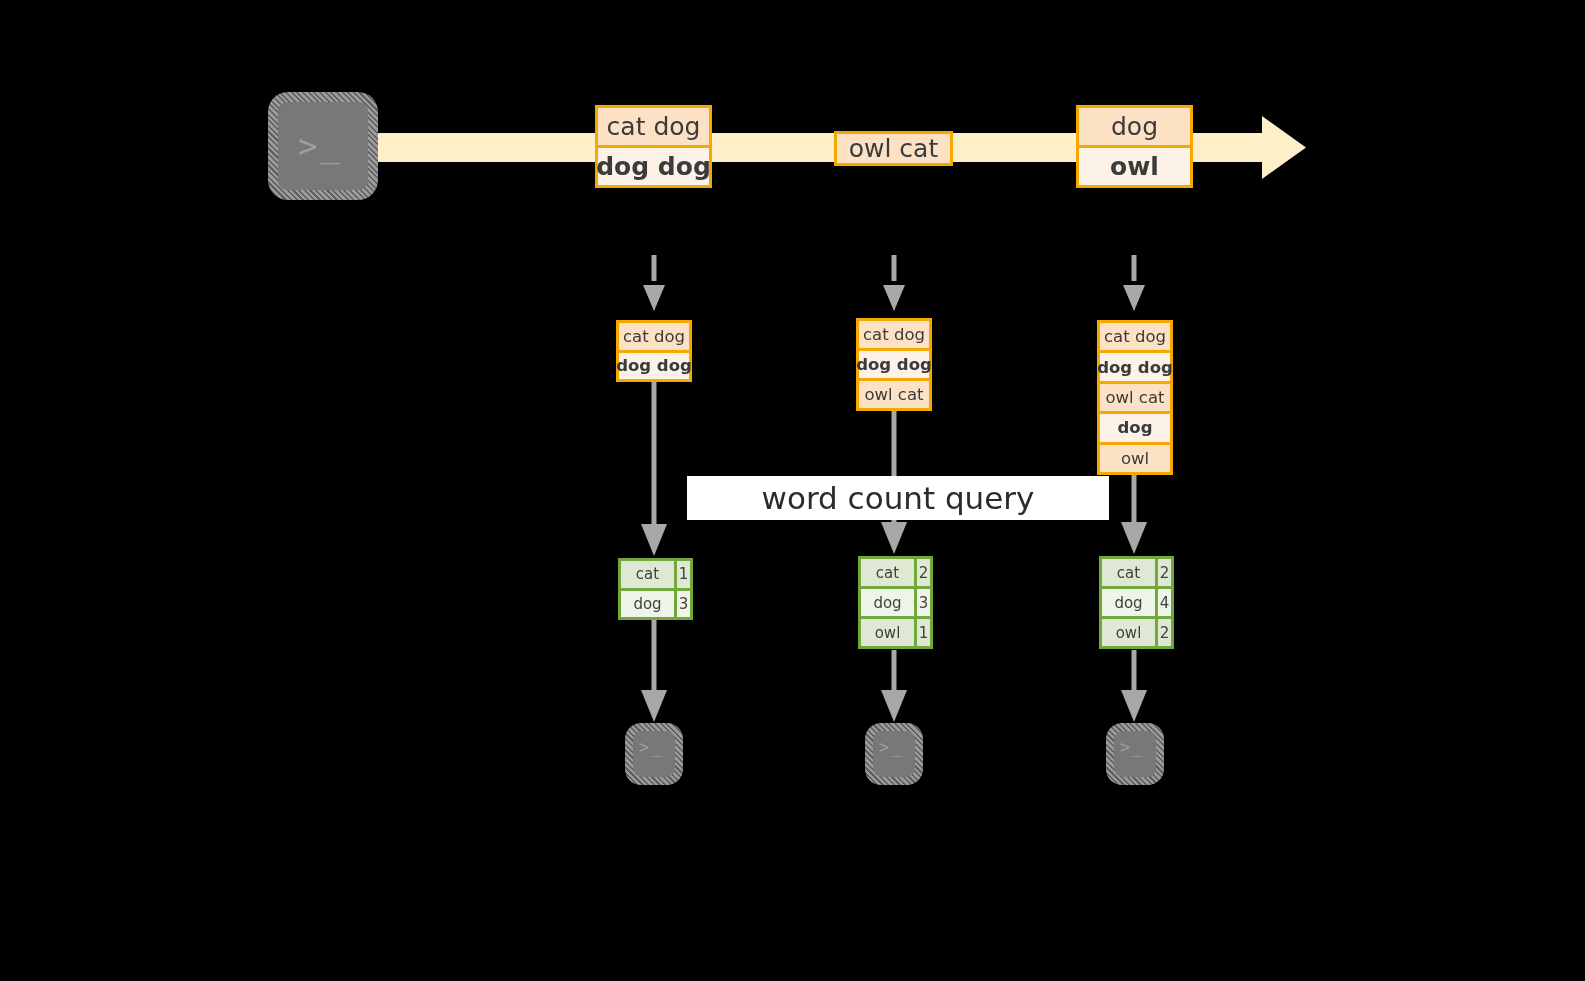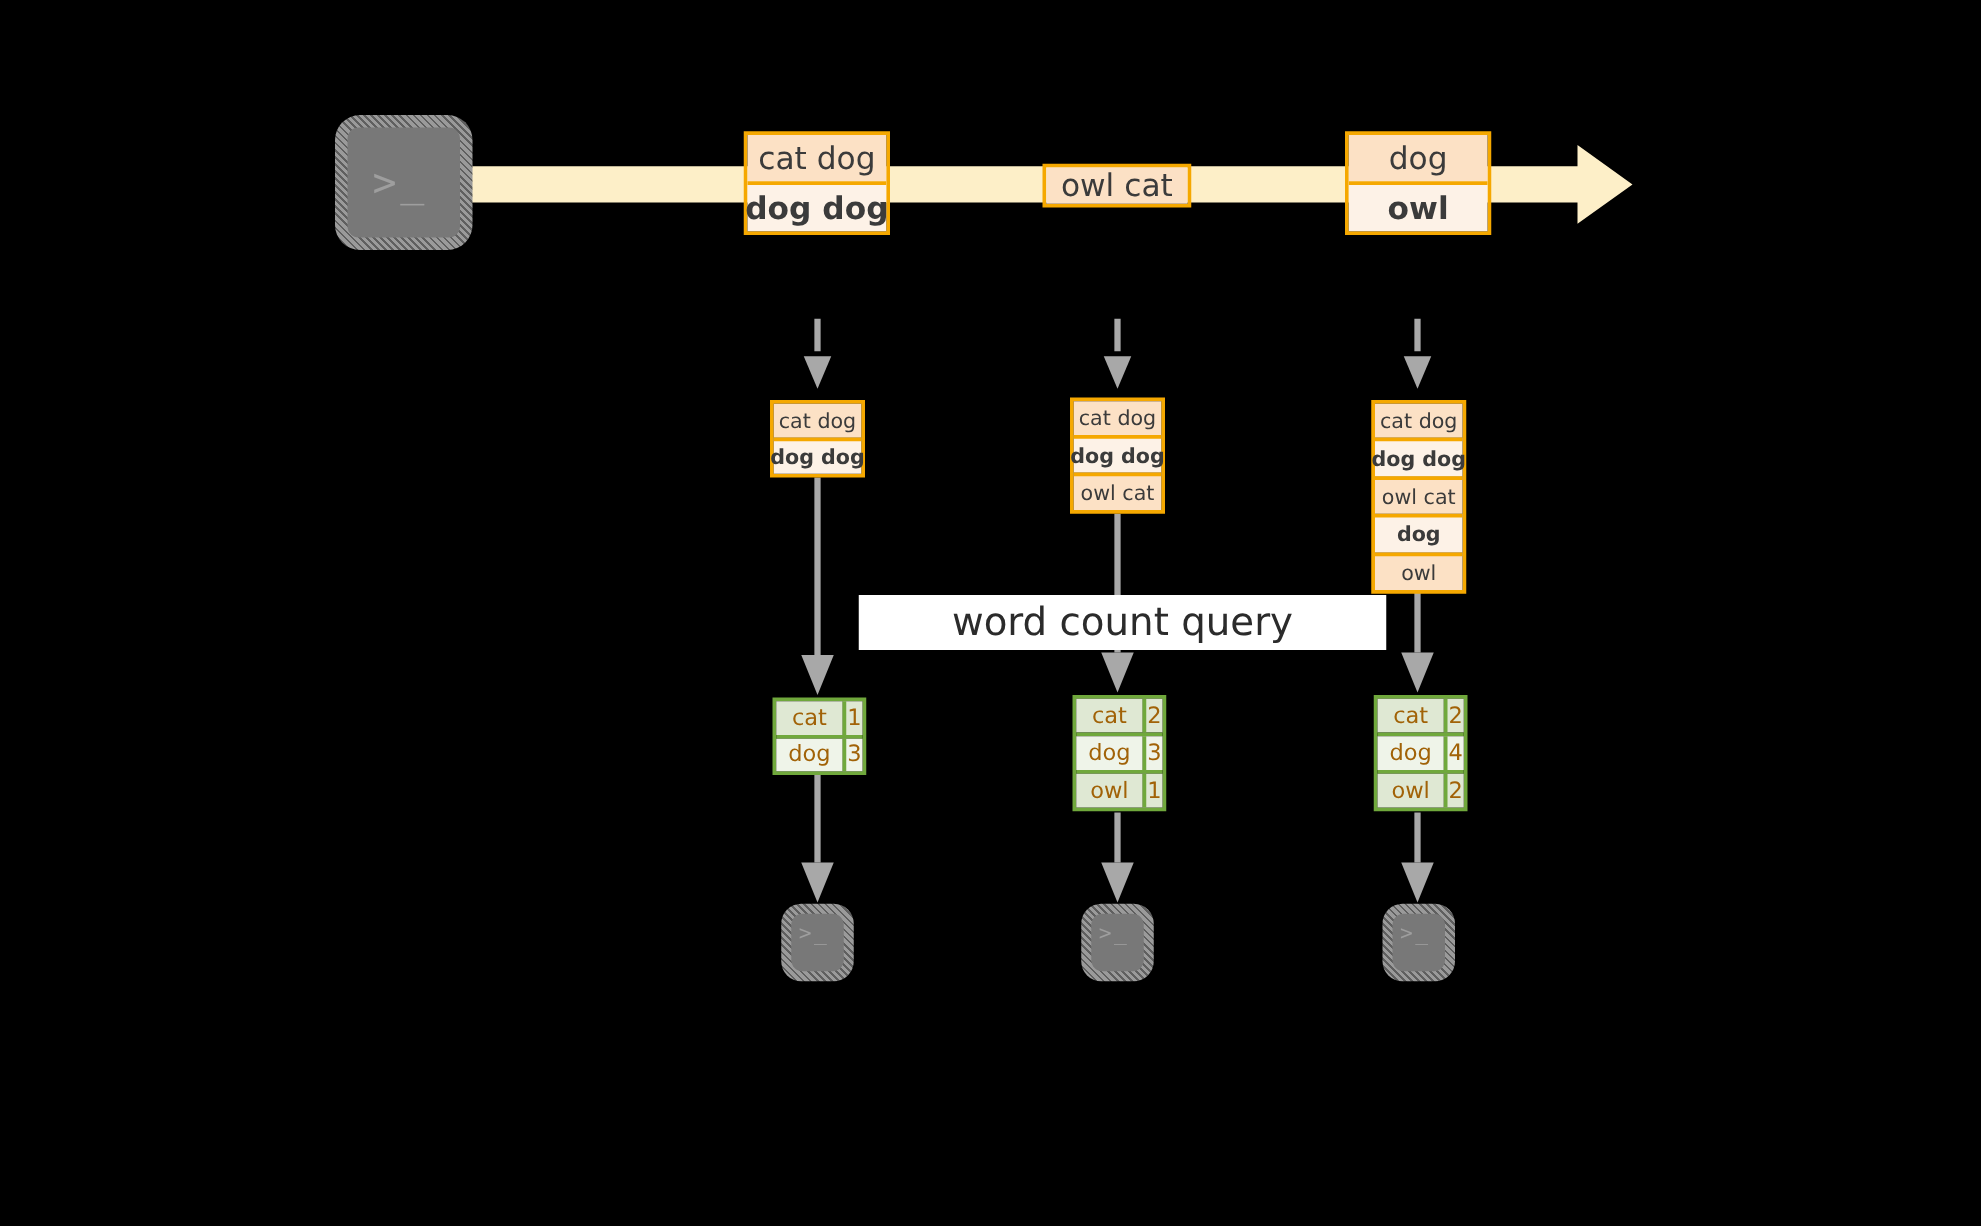--- a/index.html
+++ b/index.html
@@ -108,22 +108,22 @@
     box-sizing: border-box;
     display: flex;
     flex: 1 1 auto;
   }
   .restable .trow + .trow { border-top: 3px solid #70A83C; }
   .restable .tcell {
     box-sizing: border-box;
     display: flex;
     align-items: center;
     justify-content: center;
-    color: #a16207;
-    font-size: 18px;
+    color: #404040;
+    font-size: 15px;
     white-space: nowrap;
   }
   .restable .tcell.key { flex: 0 0 53px; }
   .restable .tcell.val { flex: 1 1 auto; border-left: 3px solid #70A83C; }
   .restable .trow.dark  .tcell { background: #DFE8D3; }
   .restable .trow.light .tcell { background: #EFF4E9; }
 
   
   .banner {
     position: absolute;

